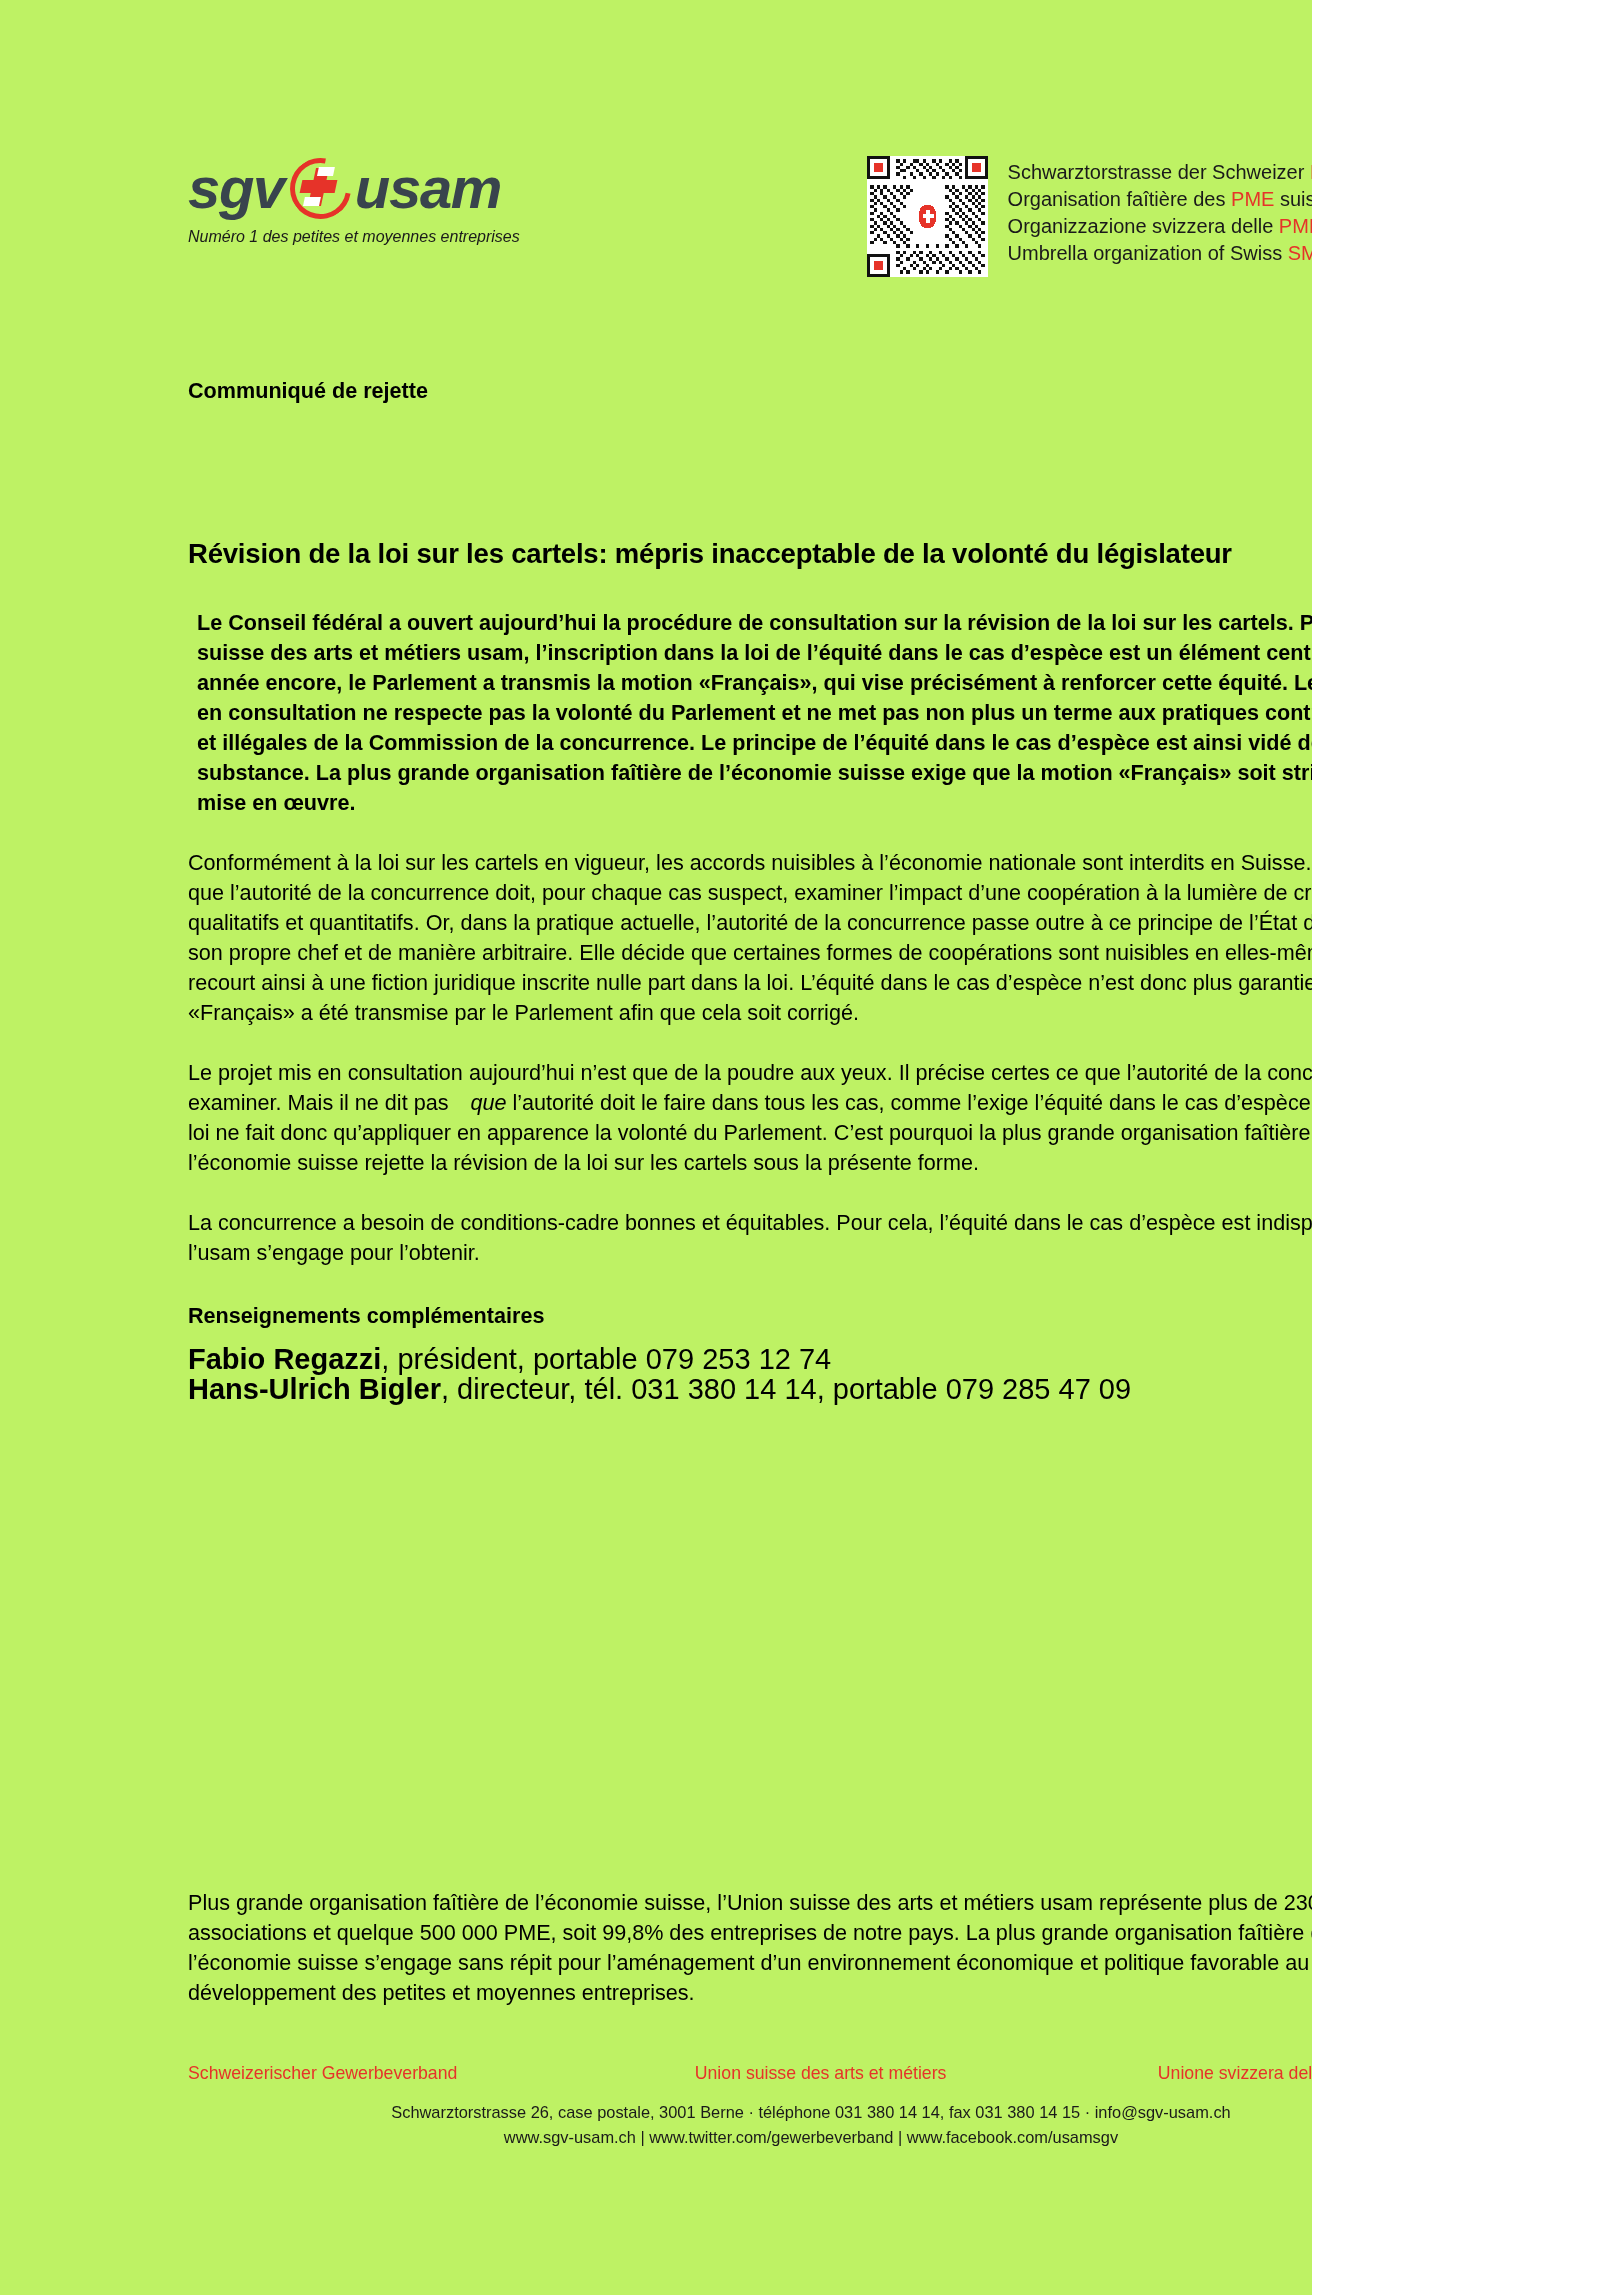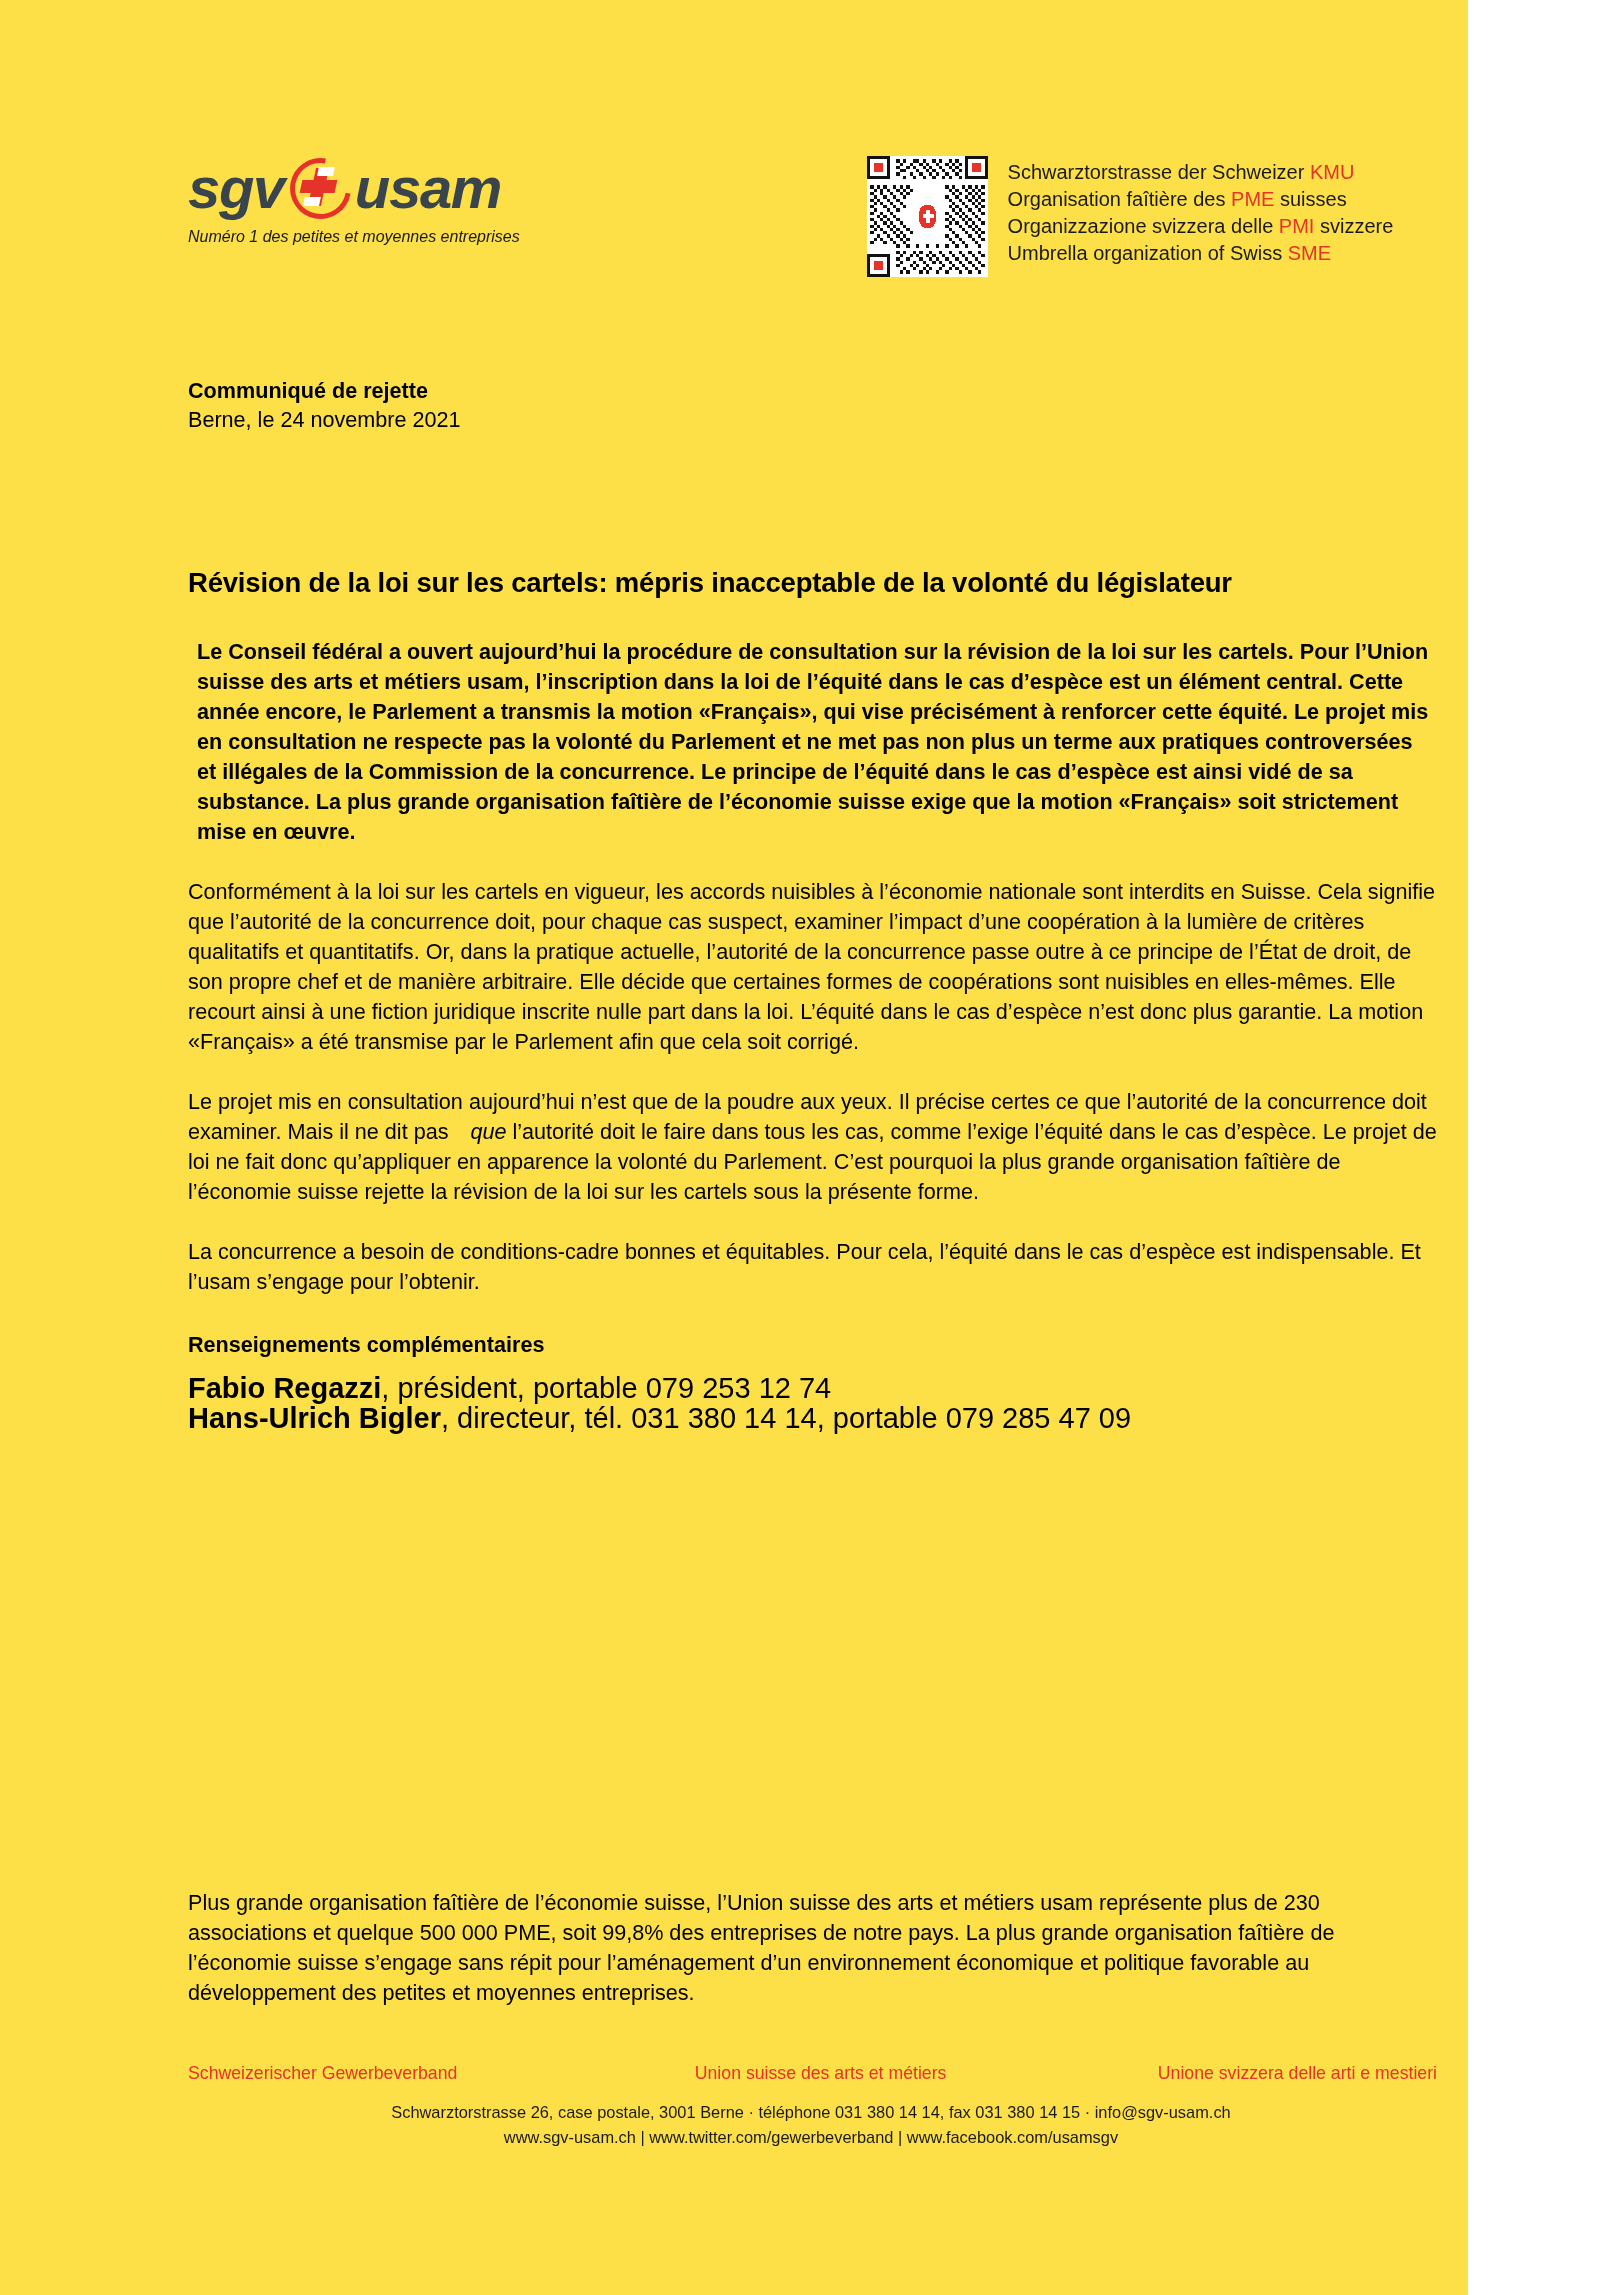--- a/index.html
+++ b/index.html
@@ -6,23 +6,23 @@
     margin: 0;
     padding: 0;
     background: #ffffff;
   }
   body {
     font-family: "Liberation Sans", sans-serif;
     color: #000000;
   }
   .page {
     position: relative;
-    width: 1468px;
+    width: 1312px;
     height: 2295px;
-    background: #fde047;
+    background: #bef264;
     overflow: hidden;
     box-sizing: border-box;
   }
 
   
   .header {
     position: absolute;
     left: 0;
     top: 0;
     width: 1622px;
@@ -556,21 +556,20 @@
         <div class="qr-line"><span>Schwarztorstrasse der Schweizer </span><span class="accent">KMU</span><span></span></div>
         <div class="qr-line"><span>Organisation faîtière des </span><span class="accent">PME</span><span> suisses</span></div>
         <div class="qr-line"><span>Organizzazione svizzera delle </span><span class="accent">PMI</span><span> svizzere</span></div>
         <div class="qr-line"><span>Umbrella organization of Swiss </span><span class="accent">SME</span><span></span></div>
       </div>
     </div>
   </div>
 
   <div class="content">
     <div class="meta-title">Communiqué de rejette</div>
-    <div class="meta-date">Berne, le 24 novembre 2021</div>
 
     <h1 class="doc-title">Révision de la loi sur les cartels: mépris inacceptable de la volonté du législateur</h1>
 
     <p class="lead">Le Conseil fédéral a ouvert aujourd’hui la procédure de consultation sur la révision de la loi sur les cartels. Pour l’Union suisse des arts et métiers usam, l’inscription dans la loi de l’équité dans le cas d’espèce est un élément central. Cette année encore, le Parlement a transmis la motion «Français», qui vise précisément à renforcer cette équité. Le projet mis en consultation ne respecte pas la volonté du Parlement et ne met pas non plus un terme aux pratiques controversées et illégales de la Commission de la concurrence. Le principe de l’équité dans le cas d’espèce est ainsi vidé de sa substance. La plus grande organisation faîtière de l’économie suisse exige que la motion «Français» soit strictement mise en œuvre.</p>
 
     <p class="para">Conformément à la loi sur les cartels en vigueur, les accords nuisibles à l’économie nationale sont interdits en Suisse. Cela signifie que l’autorité de la concurrence doit, pour chaque cas suspect, examiner l’impact d’une coopération à la lumière de critères qualitatifs et quantitatifs. Or, dans la pratique actuelle, l’autorité de la concurrence passe outre à ce principe de l’État de droit, de son propre chef et de manière arbitraire. Elle décide que certaines formes de coopérations sont nuisibles en elles-mêmes. Elle recourt ainsi à une fiction juridique inscrite nulle part dans la loi. L’équité dans le cas d’espèce n’est donc plus garantie. La motion «Français» a été transmise par le Parlement afin que cela soit corrigé.</p>
 
     <p class="para"><span>Le projet mis en consultation aujourd’hui n’est que de la poudre aux yeux. Il précise certes ce que l’autorité de la concurrence doit examiner. Mais il ne dit pas </span><em>que</em><span> l’autorité doit le faire dans tous les cas, comme l’exige l’équité dans le cas d’espèce. Le projet de loi ne fait donc qu’appliquer en apparence la volonté du Parlement. C’est pourquoi la plus grande organisation faîtière de l’économie suisse rejette la révision de la loi sur les cartels sous la présente forme.</span></p>
 
     <p class="para">La concurrence a besoin de conditions-cadre bonnes et équitables. Pour cela, l’équité dans le cas d’espèce est indispensable. Et l’usam s’engage pour l’obtenir.</p>

